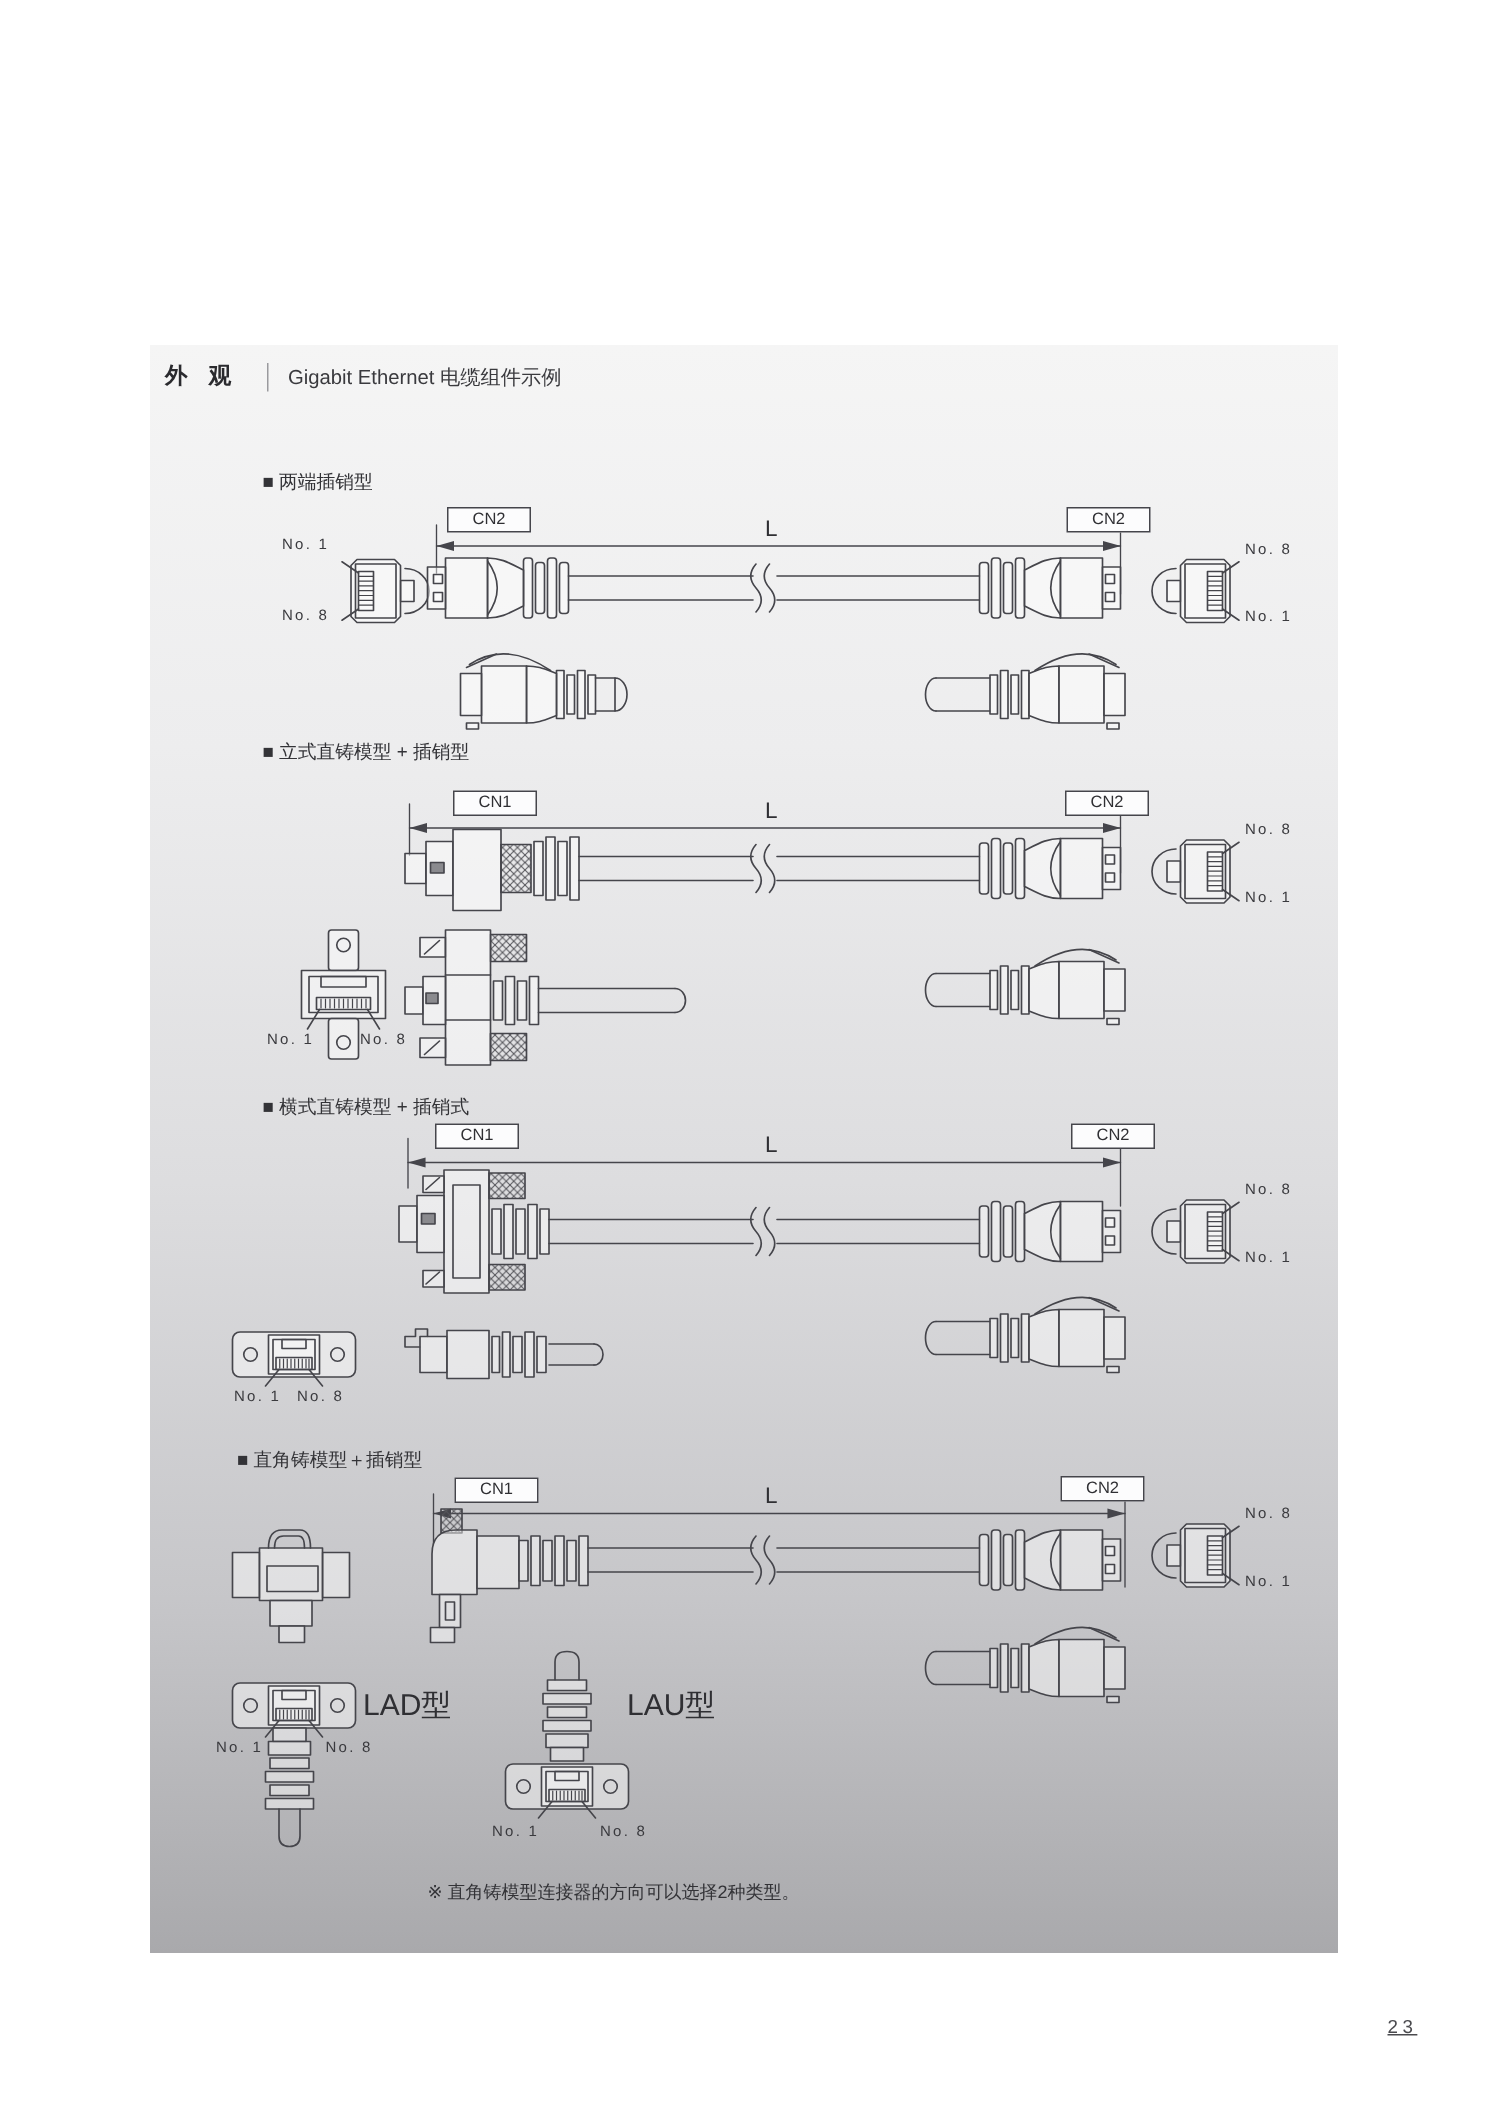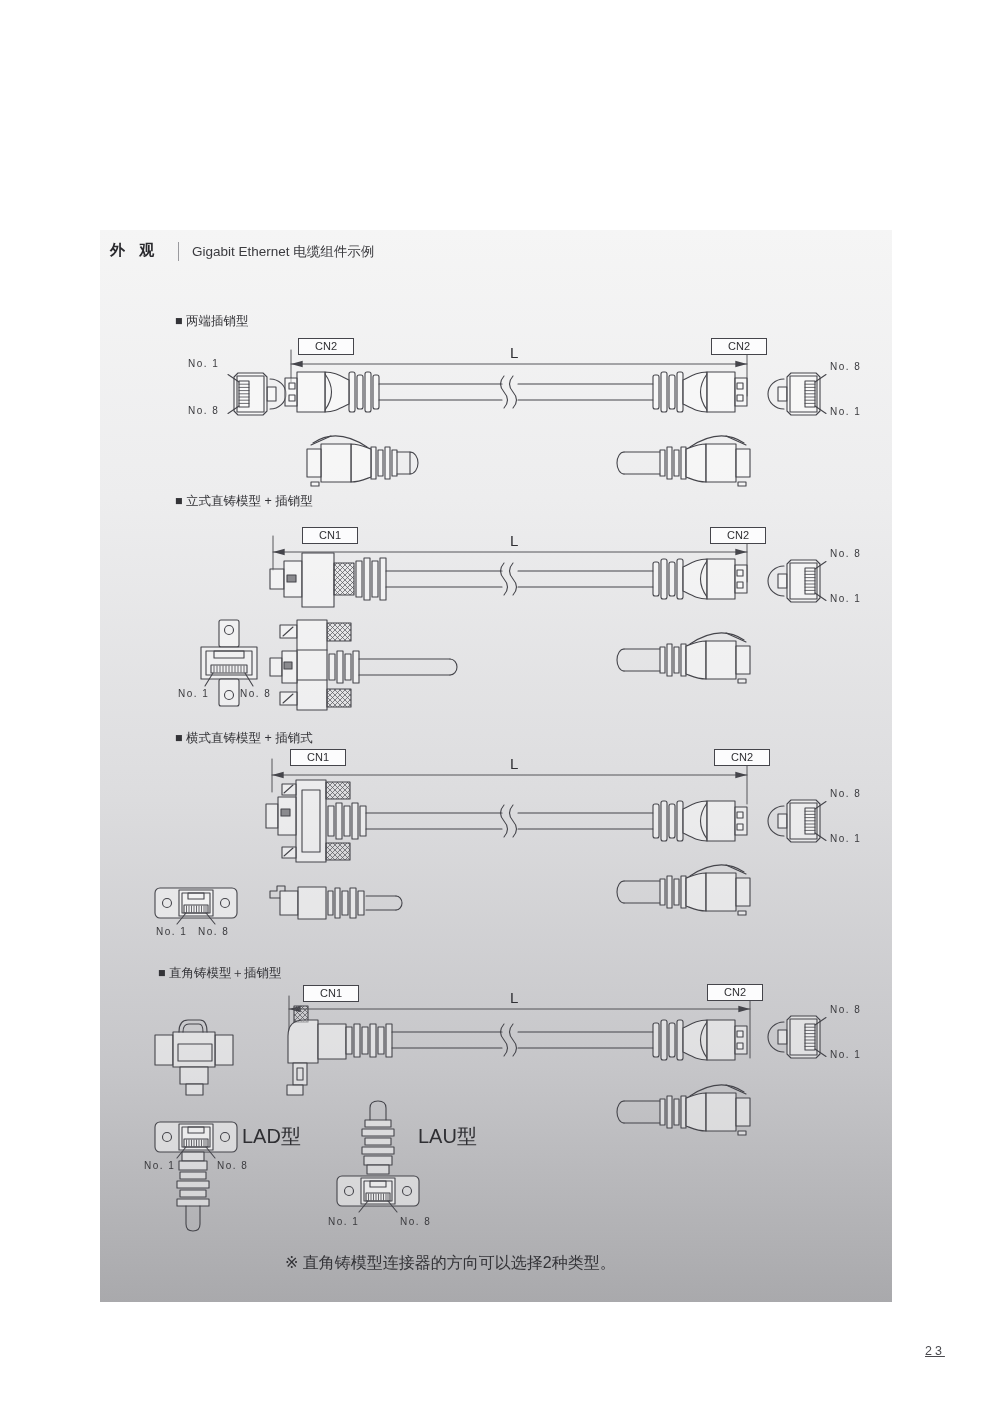--- a/index.html
+++ b/index.html
@@ -12,21 +12,21 @@
   .dim{stroke:#45454b;stroke-width:0.9;fill:none;}
   .lbl{position:absolute;white-space:nowrap;}
   .hdr-title{font-size:15px;font-weight:bold;letter-spacing:5px;color:#2a2a2e;}
   .hdr-sub{font-size:13.5px;color:#3a3a3e;}
   .hdr-div{position:absolute;width:0;border-left:1px solid #9a9a9e;}
   .sec{font-size:12.5px;color:#333337;text-align:right;}
   .cn{font-size:11px;line-height:15px;padding:0 16px;border:1px solid #45454b;background:#fcfcfd;color:#2f2f33;}
   .dimL{font-size:15px;color:#2f2f33;}
   .pin{font-size:10px;letter-spacing:1.5px;color:#3a3a3e;}
   .typ{font-size:20px;color:#2f2f33;}
-  .note{font-size:16px;color:#333337;}
+  .note{font-size:12px;color:#333337;}
   .pgnum{position:absolute;font-size:12.5px;letter-spacing:3px;color:#4a4a4e;text-decoration:underline;}
 </style>
 </head>
 <body>
 
 <div id="page">
   <div id="panel">
 
     <svg style="top:105px" width="792" height="160" viewBox="0 105 792 160">
       <defs>

